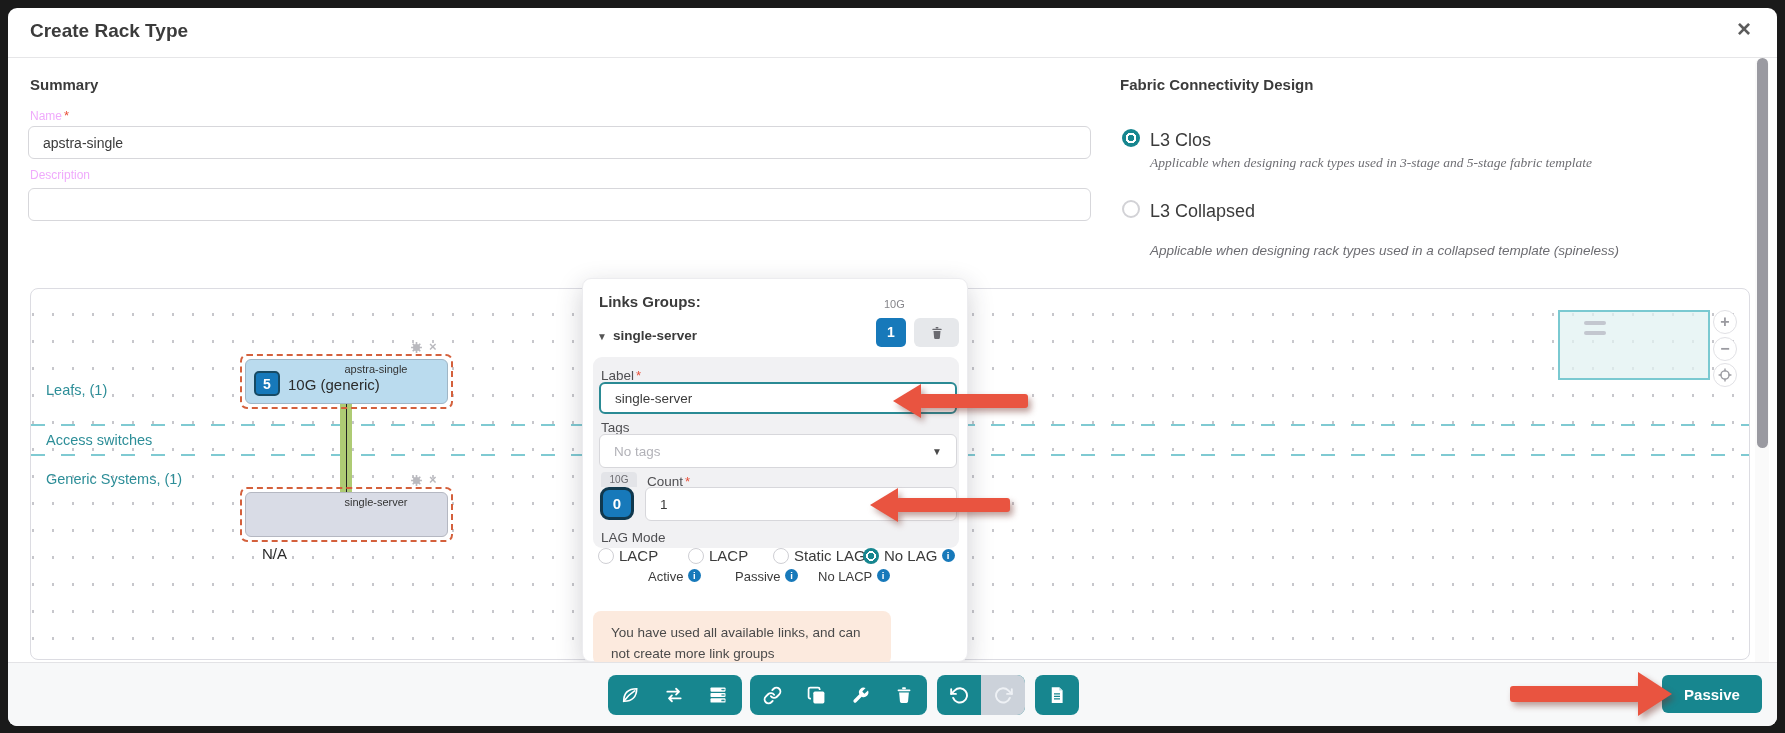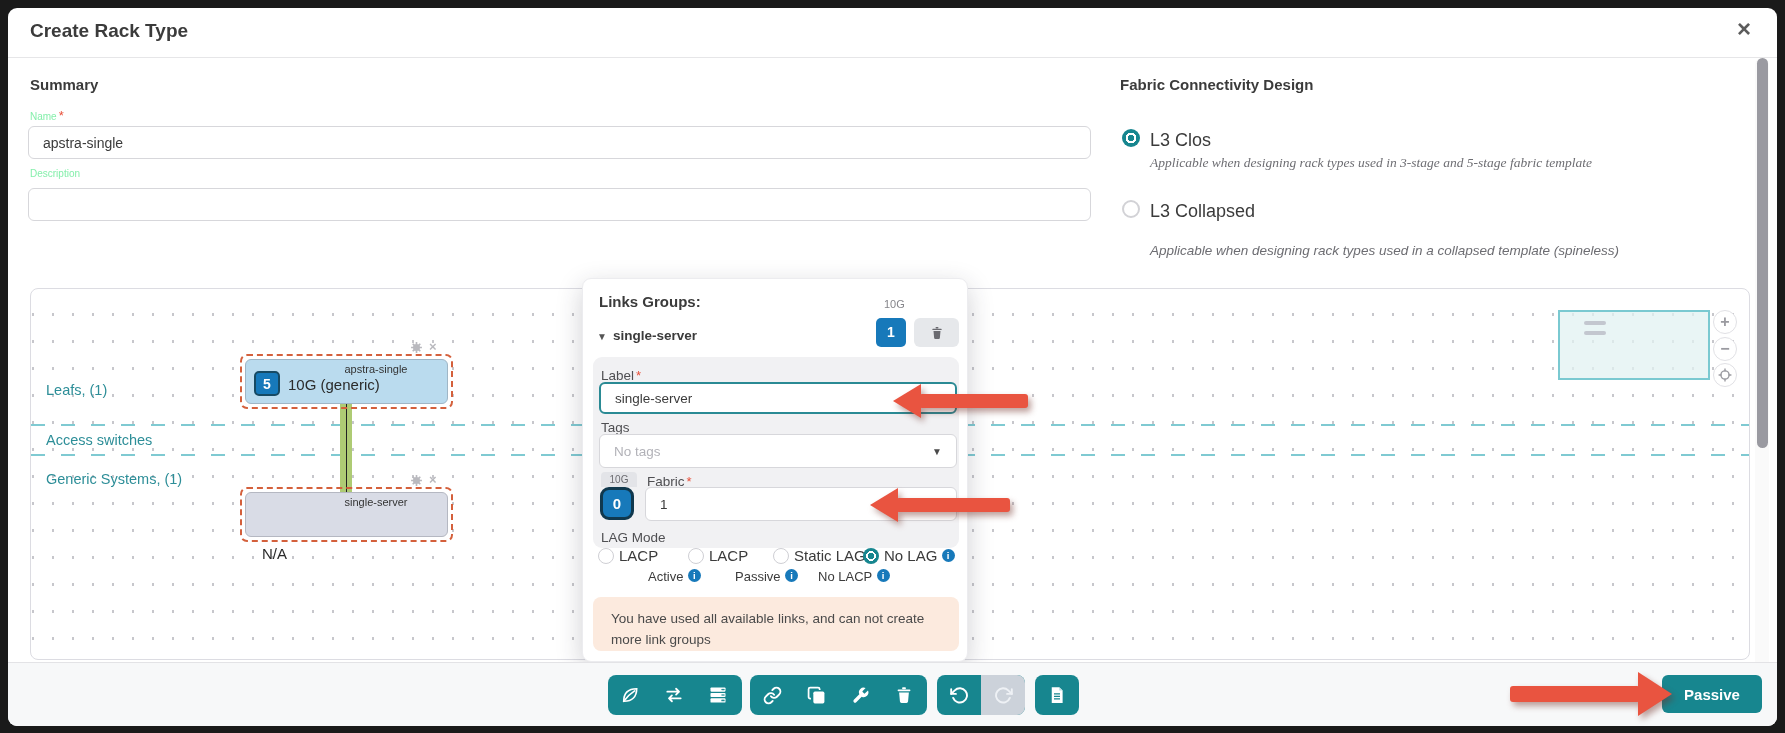--- a/index.html
+++ b/index.html
@@ -8,21 +8,21 @@
   #app { position:absolute; inset:0; }
   .abs { position:absolute; }
 
   
   .modal-bg { left:8px; top:8px; width:1769px; height:718px; background:#fff; border-radius:9px; }
   .modal-header-title { left:30px; top:20px; font-size:19px; font-weight:bold; color:#3b3b3b; }
   .close-x { left:1728px; top:14px; width:32px; height:32px; font-size:24px; font-weight:bold; color:#5c5c5c; text-align:center; line-height:30px; cursor:pointer; }
   .header-divider { left:8px; top:57px; width:1769px; height:1px; background:#e6e6e8; }
 
   .section-heading { font-size:15px; font-weight:bold; color:#3b3b3b; }
-  .field-label { font-size:10px; color:#86efac; }
+  .field-label { font-size:12px; color:#f0abfc; }
   .req { color:#e8503a; font-size:13px; margin-left:2px; }
   .text-input { border:1px solid #d7d7db; border-radius:6px; background:#fff; font-family:"Liberation Sans",sans-serif; font-size:14px; color:#3b3b3b; padding:0 14px; outline:none; }
 
   
   .radio { width:18px; height:18px; border-radius:50%; }
   .radio.on { background:radial-gradient(circle, #17868f 0 3.5px, #ffffff 3.5px 5.5px, #17868f 5.5px); }
   .radio.off { background:#fff; border:2px solid #d2d2d6; }
   .radio-label { font-size:18px; color:#3b3b3b; }
   .radio-desc { font-style:italic; font-size:13.5px; color:#6d6d72; }
 
@@ -195,21 +195,21 @@
       </div>
       <input class="text-input focused" style="position: absolute; left: 6px; top: 25px; width: 358px; height: 32px; font-size: 13.5px;" value="single-server">
       <div class="small-label" style="position:absolute; left:8px; top:63px;">Tags</div>
       <div class="text-input" style="position:absolute; left:6px; top:77px; width:358px; height:34px; display:flex; align-items:center; justify-content:space-between;">
         <span class="tags-placeholder">No tags</span>
         <span class="dd-caret">▼</span>
       </div>
       <div class="speed-chip" style="position:absolute; left:8px; top:115px; width:36px; height:15px;">10G</div>
       <div class="zero-badge" style="position:absolute; left:7px; top:130px; width:34px; height:33px; line-height:28px;">0</div>
       <div style="position:absolute; left:54px; top:115px;">
-        <span class="small-label">Fabric</span><span class="req">*</span>
+        <span class="small-label">Count</span><span class="req">*</span>
       </div>
       <input class="text-input" style="position: absolute; left: 52px; top: 130px; width: 312px; height: 34px; font-size: 13.5px;" value="1">
 
       <div class="small-label" style="position:absolute; left:8px; top:173px;">LAG Mode</div>
 
       <div class="radio-sm off" style="position:absolute; left:5px; top:191px;"></div>
       <div class="lag-opt-line1" style="position:absolute; left:26px; top:190px;">LACP</div>
       <div style="position:absolute; left:28px; top:210px;">
         <span class="lag-opt-line2">Active</span> <span class="info-i">i</span>
       </div>
@@ -222,21 +222,21 @@
       <div class="lag-opt-line1" style="position:absolute; left:201px; top:190px;">Static LAG</div>
       <div style="position:absolute; left:198px; top:210px;">
         <span class="lag-opt-line2">No LACP</span> <span class="info-i">i</span>
       </div>
       <div class="radio-sm on" style="position:absolute; left:270px; top:191px;"></div>
       <div class="lag-opt-line1" style="position:absolute; left:291px; top:190px;">
         <span>No LAG</span> <span class="info-i">i</span>
       </div>
     </div>
 
-    <div class="warn-box" style="position:absolute; left:10px; top:318px; width:366px; height:54px;">You have used all available links, and can not create more link groups</div>
+    <div class="warn-box" style="position:absolute; left:10px; top:332px; width:298px; height:54px;">You have used all available links, and can not create more link groups</div>
   </div>
 
   <div class="abs footer"></div>
 
   <div class="tb-group" style="left:608px; width:134px;">
     <div class="tb-btn">
       <svg width="20" height="20" viewBox="0 0 24 24" fill="none" stroke="#fff" stroke-width="2" stroke-linecap="round">
           <path d="M4.5 19.5C4.5 10 10 4.5 20 4.5 20 14 14.5 19.5 5 19.5Z"></path>
           <path d="M4.5 19.5C8 14.5 12 10.5 17.5 7"></path>
         </svg>

